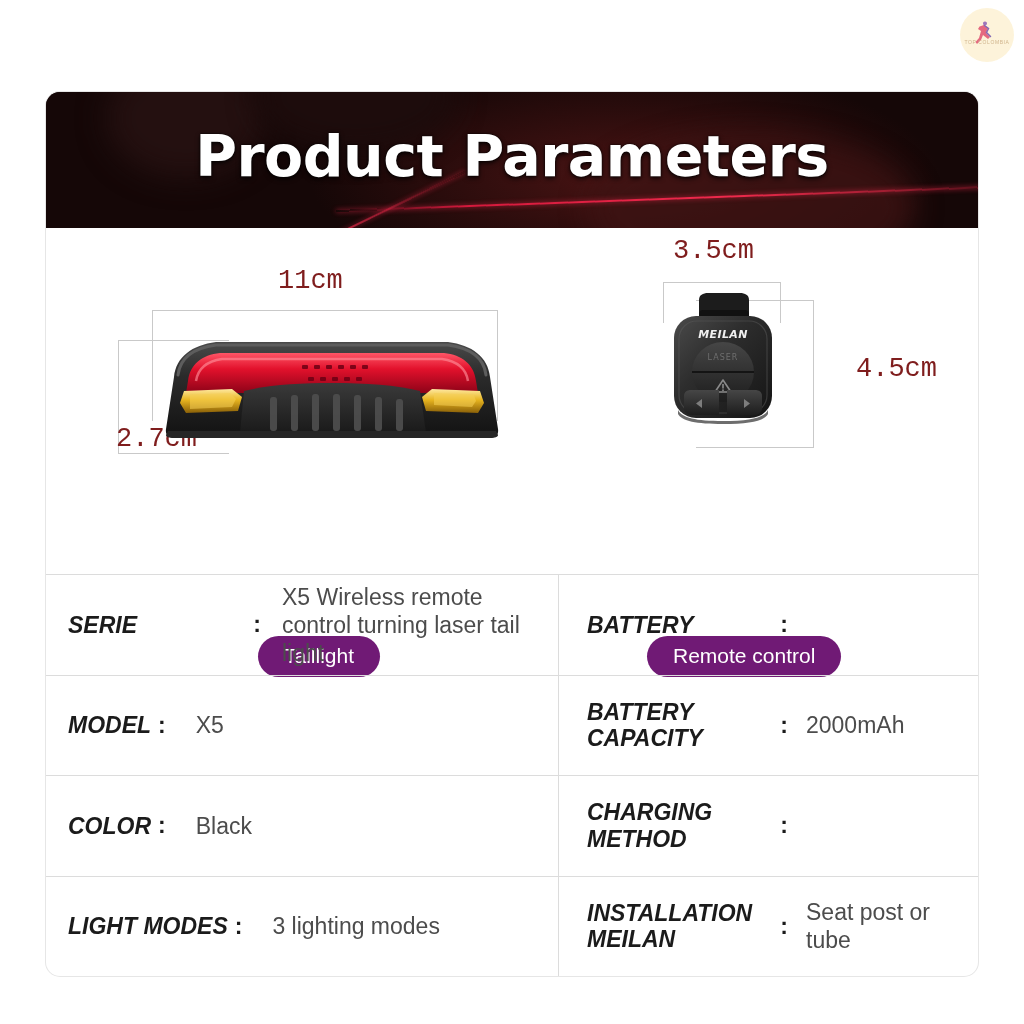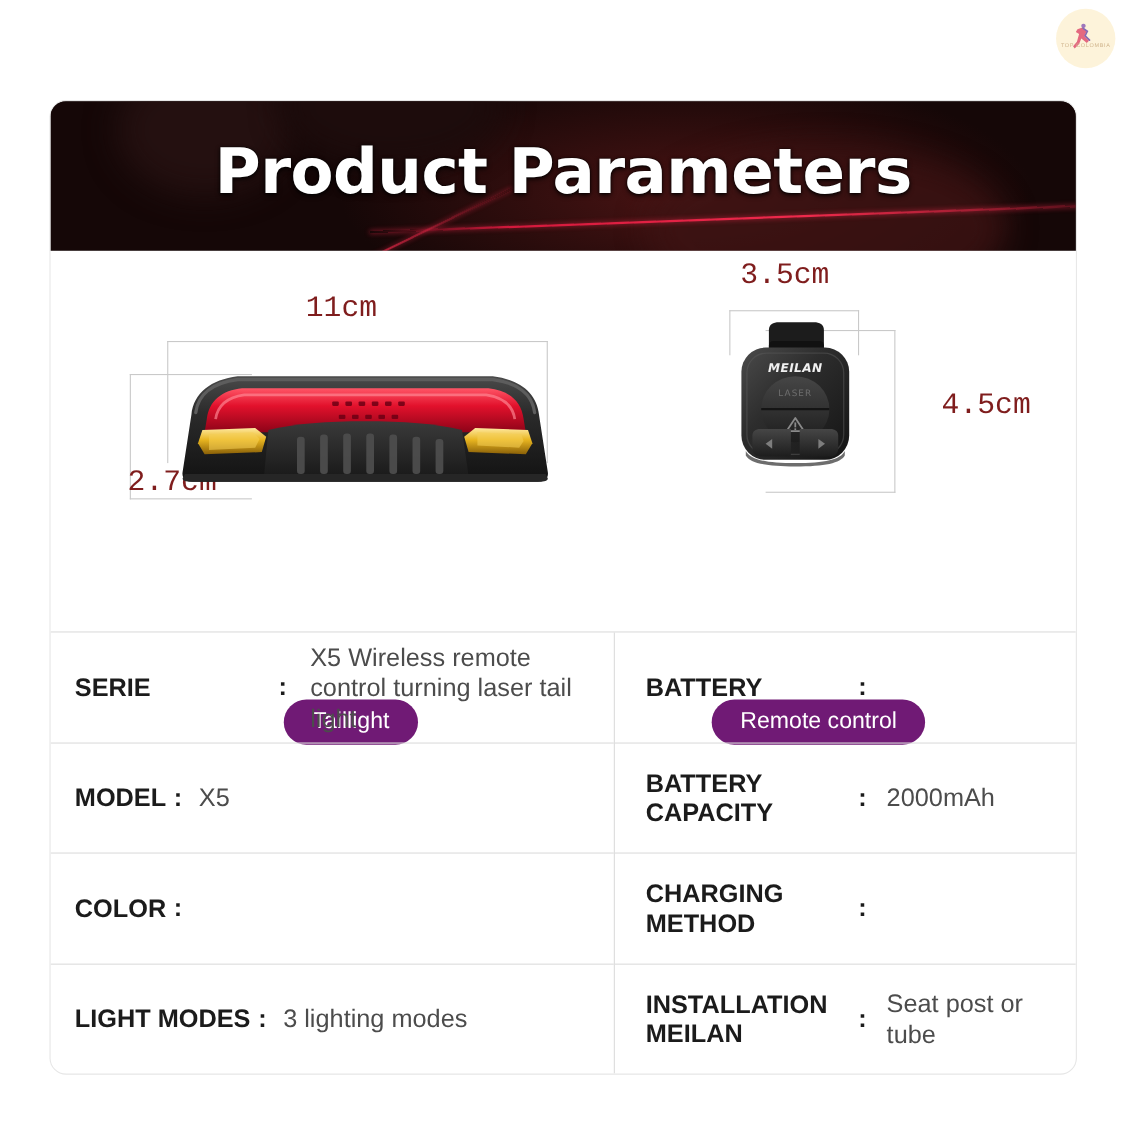--- a/index.html
+++ b/index.html
@@ -184,20 +184,21 @@
     box-sizing: border-box;
   }
   .spec-row:last-child { border-bottom: none; }
 
   .spec-key {
     color: #1b1b1b;
     font-weight: bold;
     font-size: 23px;
     font-family: "Liberation Sans", sans-serif;
     line-height: 1.15;
+    font-style: italic;
   }
   .spec-colon {
     color: #1b1b1b;
     font-weight: bold;
     font-size: 23px;
     text-align: center;
   }
   .spec-val {
     color: #4c4c4c;
     font-size: 23px;
@@ -206,21 +207,21 @@
   }
 
   
   .spec-col.left .spec-key   { width: 176px; }
   .spec-col.left .spec-colon { width: 26px; margin-right: 12px; }
   .spec-col.left .spec-val   { flex: 1; }
 
   
   .spec-col.left .spec-row.attached .spec-key { width: auto; }
   .spec-col.left .spec-row.attached .spec-colon { width: auto; margin: 0 0 0 7px; }
-  .spec-col.left .spec-row.attached .spec-val { flex: 1; margin-left: 15px; }
+  .spec-col.left .spec-row.attached .spec-val { flex: 1; margin-left: 30px; }
 
   
   .spec-col.right .spec-row  { padding-left: 28px; }
   .spec-col.right .spec-key  { width: 185px; }
   .spec-col.right .spec-colon{ width: 24px; margin-right: 10px; }
   .spec-col.right .spec-val  { flex: 1; }
 </style>
 </head>
 <body>
 
@@ -381,20 +382,21 @@
 
       <div class="spec-row attached">
         <div class="spec-key">MODEL</div>
         <div class="spec-colon">:</div>
         <div class="spec-val">X5</div>
       </div>
 
       <div class="spec-row attached">
         <div class="spec-key">COLOR</div>
         <div class="spec-colon">:</div>
+        <div class="spec-val">Black</div>
       </div>
 
       <div class="spec-row attached">
         <div class="spec-key">LIGHT MODES</div>
         <div class="spec-colon">:</div>
         <div class="spec-val">3 lighting modes</div>
       </div>
     </div>
 
     <div class="spec-col right">

